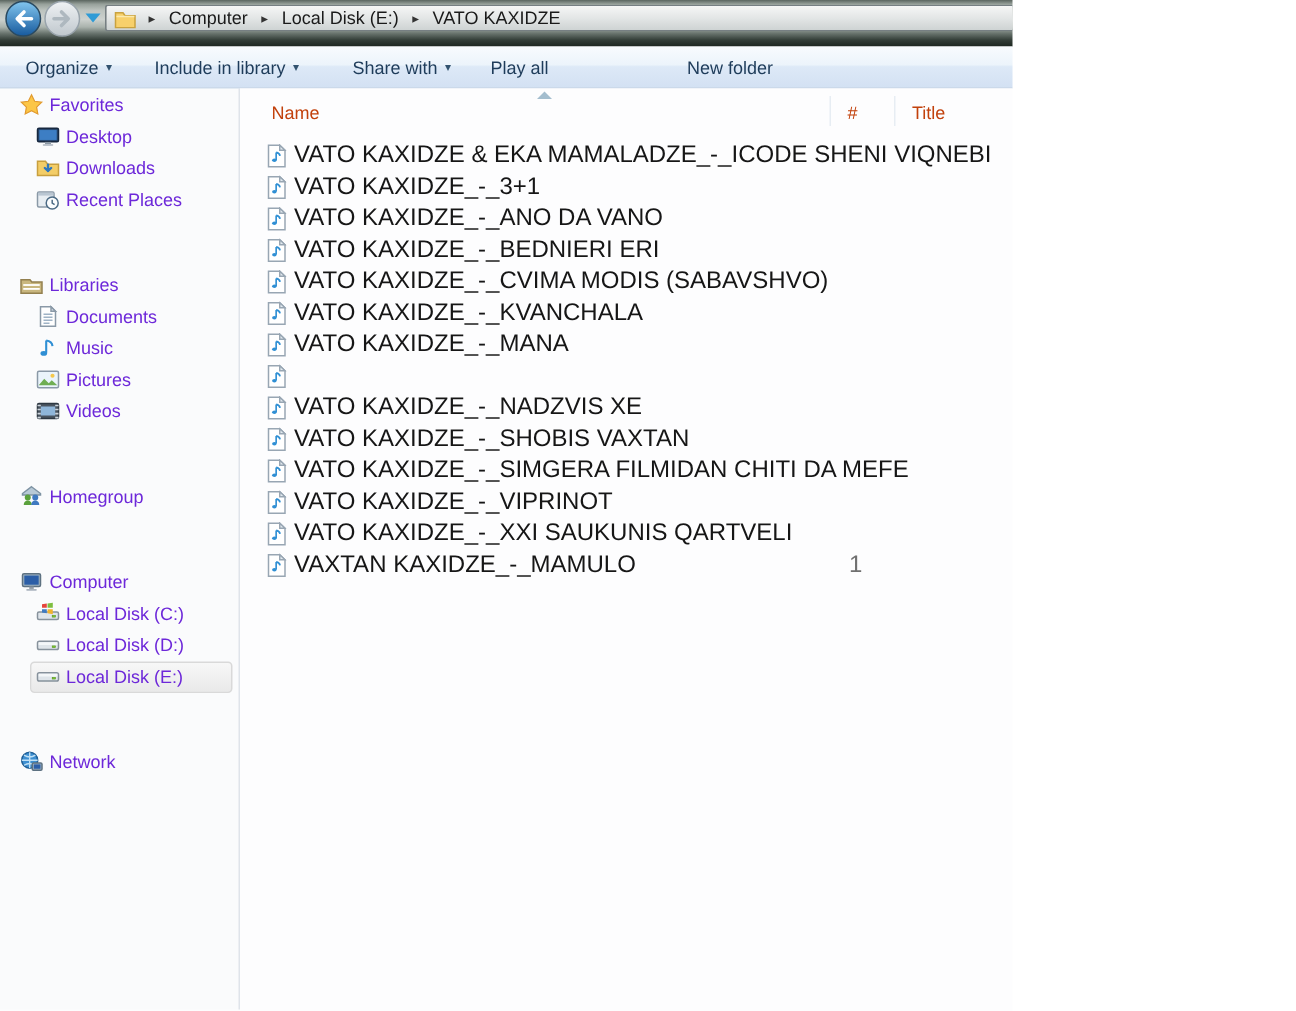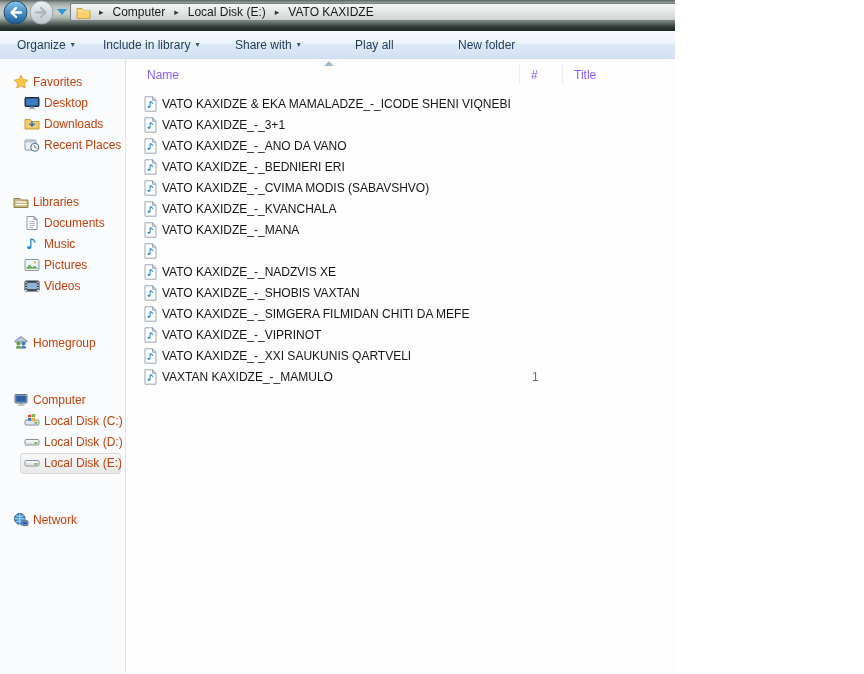--- a/index.html
+++ b/index.html
@@ -29,46 +29,46 @@
   
   .toolbar { position:relative; height:28px;
     background:linear-gradient(180deg,#f8fbfe 0%,#ecf4fb 45%,#dde9f7 50%,#d3e1f3 100%);
     border-bottom:1px solid #cbd9ea; }
   .titem { position:absolute; top:0; height:27px; display:flex; align-items:center;
     font-size:12px; color:#1e3c5a; cursor:pointer; padding:0 3px; border-radius:2px; }
   .titem .caret { font-size:8px; margin-left:5px; color:#33536f; }
 
   
   .content { display:flex; height:614px; }
-  .sidebar { width:126px; border-right:1px solid #dfe4ea; background:#fafbfc; padding-top:12px;
-    font-size:12px; color:#c2410c; flex:none; }
+  .sidebar { width:160px; border-right:1px solid #dfe4ea; background:#fafbfc; 
+    font-size:12px; color:#6d28d9; flex:none; }
   .sgroup + .sgroup { margin-top:36px; }
   .srow { position:relative; height:21px; display:flex; align-items:center; cursor:pointer; }
   .srow .icon { display:inline-flex; width:16px; height:16px; justify-content:center; align-items:center; flex:none; }
   .srow.group { padding-left:13px; }
   .srow.group .lbl { margin-left:4px; }
   .srow.child { padding-left:24px; }
   .srow.child .lbl { margin-left:4px; }
   .srow.selected::before { content:""; position:absolute; left:20px; right:4px; top:1px; height:19px;
     background:linear-gradient(180deg,#f7f7f7,#e9e9e9); border:1px solid #d9d9d9; border-radius:3px; }
   .srow .icon, .srow .lbl { position:relative; z-index:1; }
 
   .main { flex:1; position:relative; background:#fdfdfe; }
-  .headers { position:relative; height:33px; font-size:12px; color:#8b5cf6; }
+  .headers { position:relative; height:33px; font-size:12px; color:#c2410c; }
   .hdr { position:absolute; top:9px; cursor:pointer; }
   .name-hdr { left:21px; }
   .num-hdr { left:405px; }
   .title-hdr { left:448px;text-align:right; }
   .sort-arrow { position:absolute; left:198px; top:2px; width:0; height:0;
     border-left:5px solid transparent; border-right:5px solid transparent; border-bottom:5px solid #a3bdce; }
   .hdr-div { position:absolute; top:5px; width:1px; height:20px; background:#e7edf3; }
   .hdr-div.d1 { left:393px; } .hdr-div.d2 { left:436px; }
 
   .file-list { position:absolute; left:0; right:0; top:34px; }
-  .frow { height:21px; display:flex; align-items:center; cursor:default; font-size:12px; color:#161616; }
+  .frow { height:21px; display:flex; align-items:center; cursor:default; font-size:16px; color:#161616; }
   .frow .ficon { margin-left:18px; width:13px; height:16px; flex:none; display:inline-flex; }
   .frow .fname { margin-left:5px; white-space:nowrap; }
   .frow .fnum { position:absolute; left:406px; color:#707070; }
   .frow { position:relative; }
 </style>
 </head>
 <body>
 
 <div class="screenshot">
   <div class="window">
@@ -123,21 +123,21 @@
           <span class="caret">▾</span>
         </span>
         <span class="titem" style="left: 100px;">
           <span>Include in library</span>
           <span class="caret">▾</span>
         </span>
         <span class="titem" style="left: 232px;">
           <span>Share with</span>
           <span class="caret">▾</span>
         </span>
-        <span class="titem" style="left: 352px;">
+        <span class="titem" style="left: 324px;">
           <span>Play all</span>
         </span>
         <span class="titem" style="left: 399px; margin-top: 48px;">
           <span>Burn</span>
         </span>
         <span class="titem" style="left: 455px;">
           <span>New folder</span>
         </span>
       </div>
 

